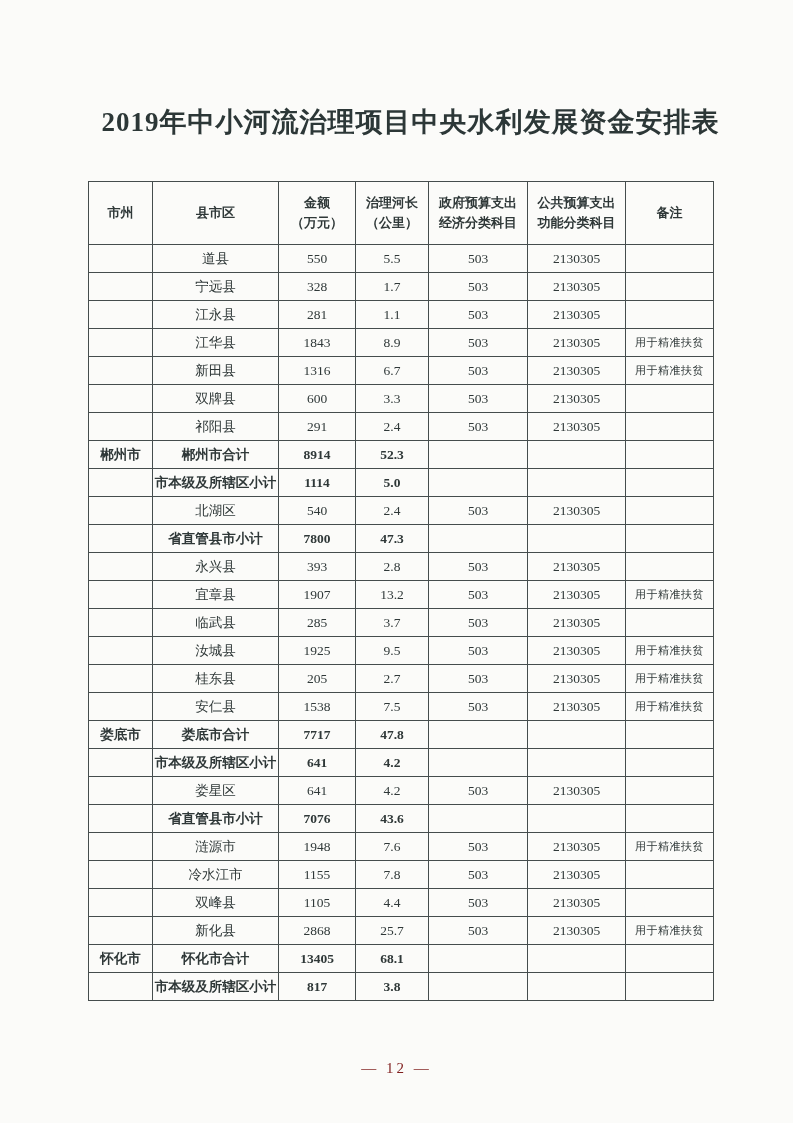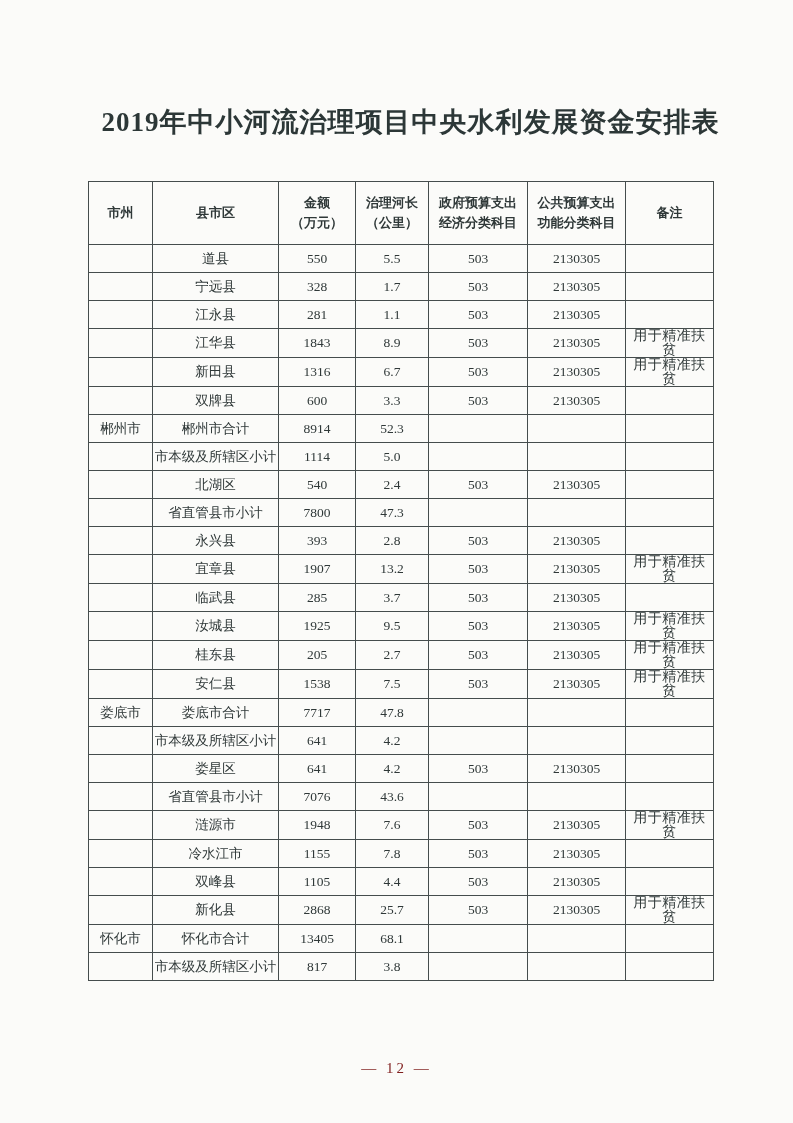--- a/index.html
+++ b/index.html
@@ -58,25 +58,25 @@
   }
   .fund-table tbody tr {
     height: 28px;
     padding-left: 19px;
   }
   .fund-table tbody td {
     font-size: 13.5px;
     line-height: 1;
   }
   .fund-table td.remark-cell {
-    font-size: 14px;
+    font-size: 11px;
     letter-spacing: 0.5px;
   }
   .fund-table tr.subtotal td {
-    font-weight: normal;
+    font-weight: bold;
   }
   .page-number {
     position: absolute;
     top: 1060px;
     left: 0;
     width: 100%;
     text-align: center;
     font-size: 15px;
     color: #7f1d1d;
     letter-spacing: 3px;
@@ -162,20 +162,29 @@
   </tr>
         <tr>
     <td class="city-cell"></td>
     <td class="district-cell">双牌县</td>
     <td class="amount-cell">600</td>
     <td class="length-cell">3.3</td>
     <td class="econ-cell">503</td>
     <td class="func-cell">2130305</td>
     <td class="remark-cell"></td>
   </tr>
+        <tr>
+    <td class="city-cell"></td>
+    <td class="district-cell">祁阳县</td>
+    <td class="amount-cell">291</td>
+    <td class="length-cell">2.4</td>
+    <td class="econ-cell">503</td>
+    <td class="func-cell">2130305</td>
+    <td class="remark-cell"></td>
+  </tr>
         <tr class="subtotal">
     <td class="city-cell">郴州市</td>
     <td class="district-cell">郴州市合计</td>
     <td class="amount-cell">8914</td>
     <td class="length-cell">52.3</td>
     <td class="econ-cell"></td>
     <td class="func-cell"></td>
     <td class="remark-cell"></td>
   </tr>
         <tr class="subtotal">

